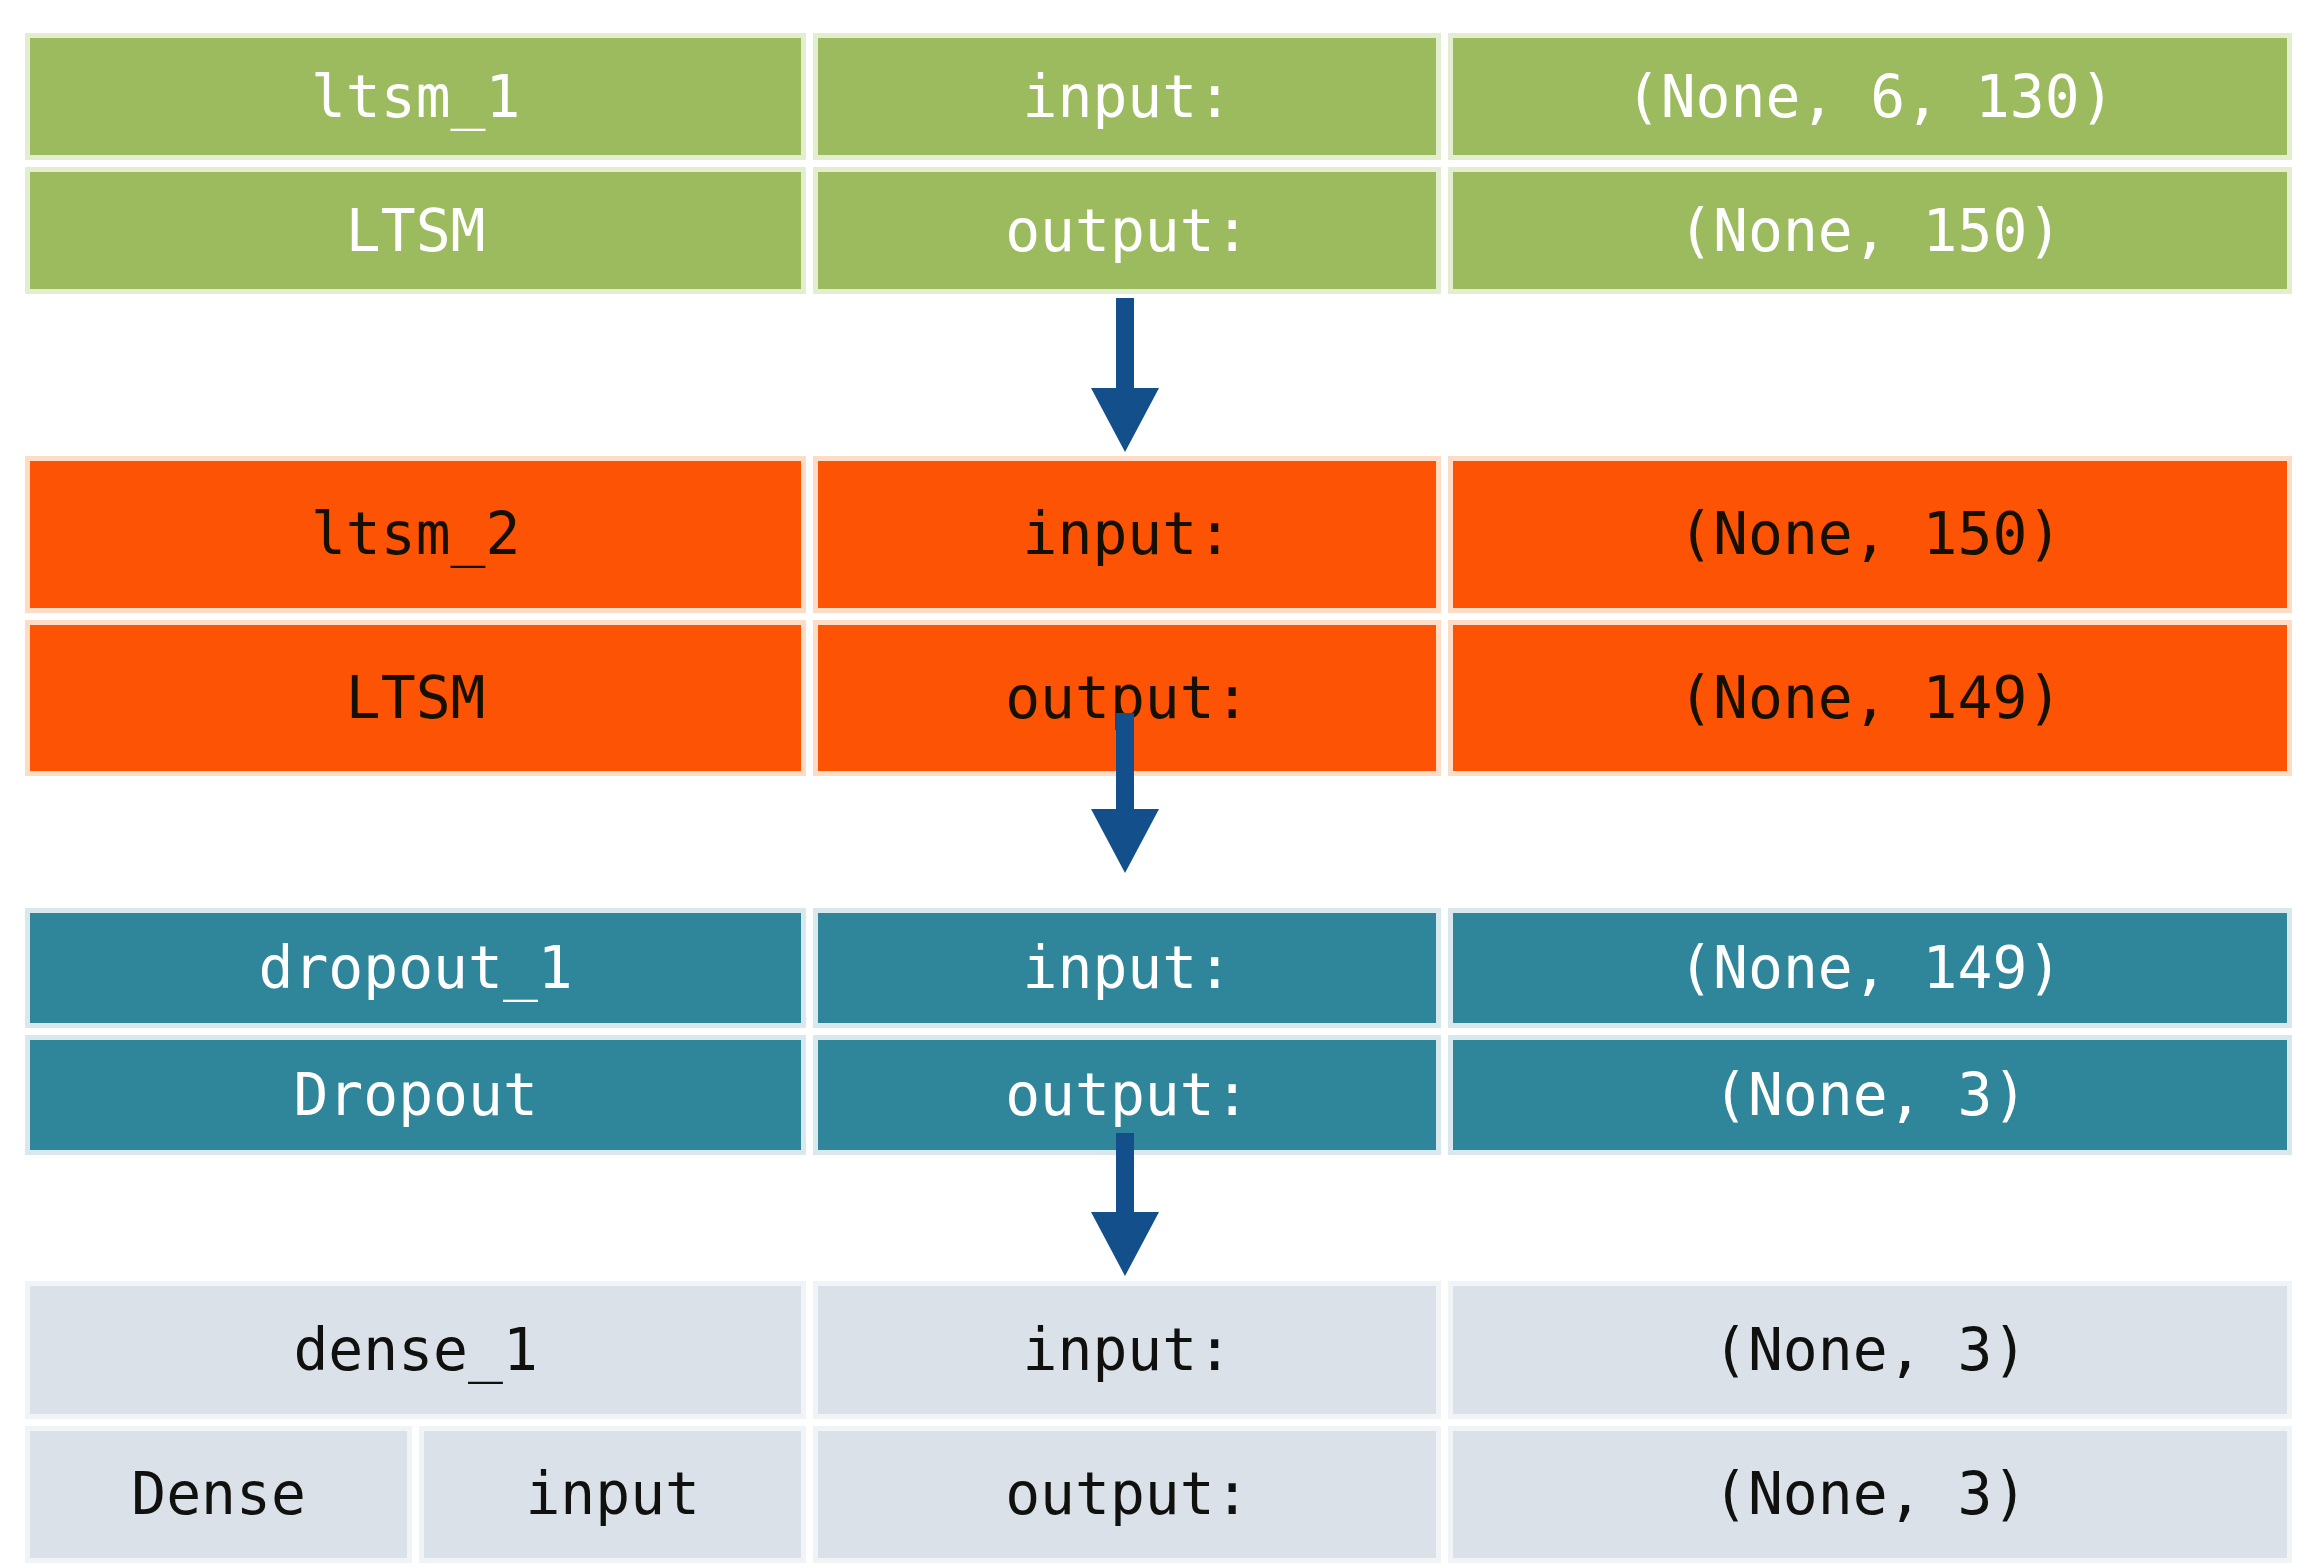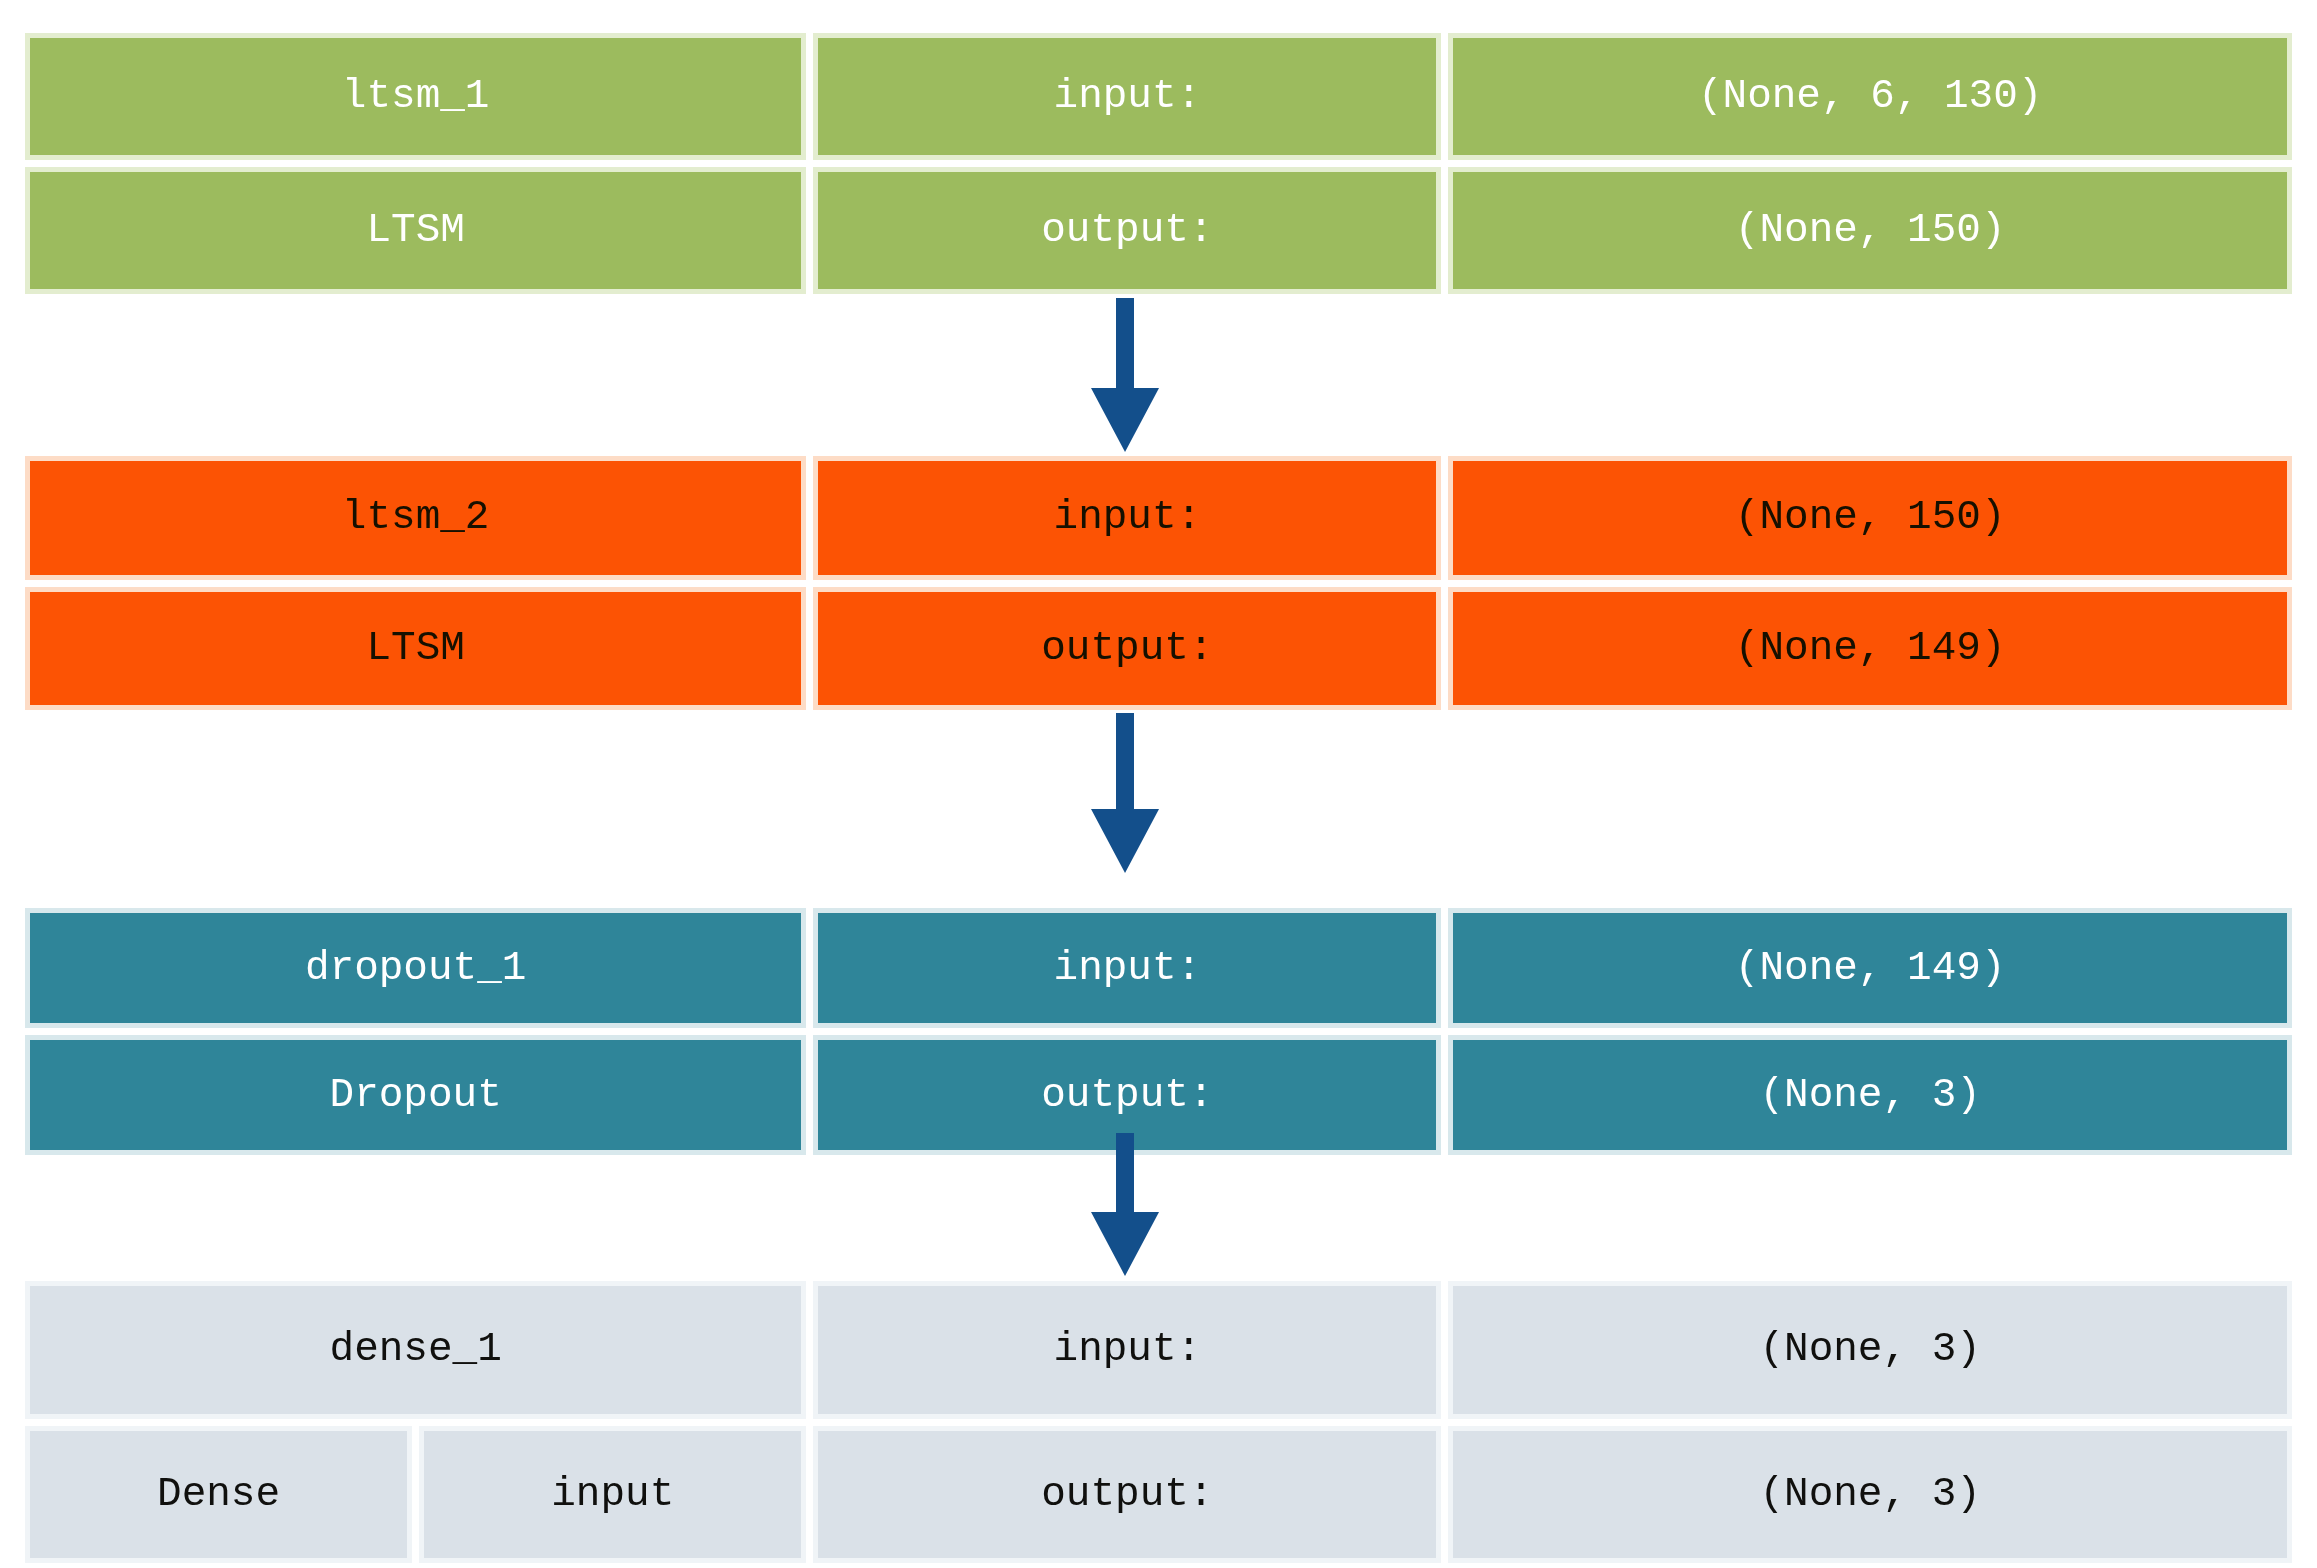--- a/index.html
+++ b/index.html
@@ -22,38 +22,37 @@
     display: grid;
     grid-template-columns: 790fr 635fr 853fr;
     grid-template-rows: 1fr 1fr;
     gap: 7px;
     box-sizing: border-box;
   }
   .cell {
     display: flex;
     align-items: center;
     justify-content: center;
-    font-size: 41px;
+    font-size: 58px;
     line-height: 1;
     box-sizing: border-box;
     border-style: solid;
     border-width: 5px;
     white-space: nowrap;
-    font-family: Liberation Mono, monospace;
   }
   .split-cell {
     display: grid;
     grid-template-columns: 1fr 1fr;
     gap: 7px;
   }
   
   .block-0 { top: 33px;  height: 261px; }
   .block-0 .cell { background: #9cbb5e; border-color: #e3edcf; color: #ffffff; }
   
-  .block-1 { top: 456px; height: 254px; }
+  .block-1 { top: 456px; height: 320px; }
   .block-1 .cell { background: #fc5304; border-color: #fddcc6; color: #161000; }
   
   .block-2 { top: 876px; height: 247px; margin-top: 32px; }
   .block-2 .cell { background: #2f8599; border-color: #d8e8ec; color: #ffffff; }
   
   .block-3 { top: 1281px; height: 282px; }
   .block-3 .cell { background: #dae1e8; border-color: #f0f4f7; color: #10100e; }
 
   .arrow {
     position: absolute;

